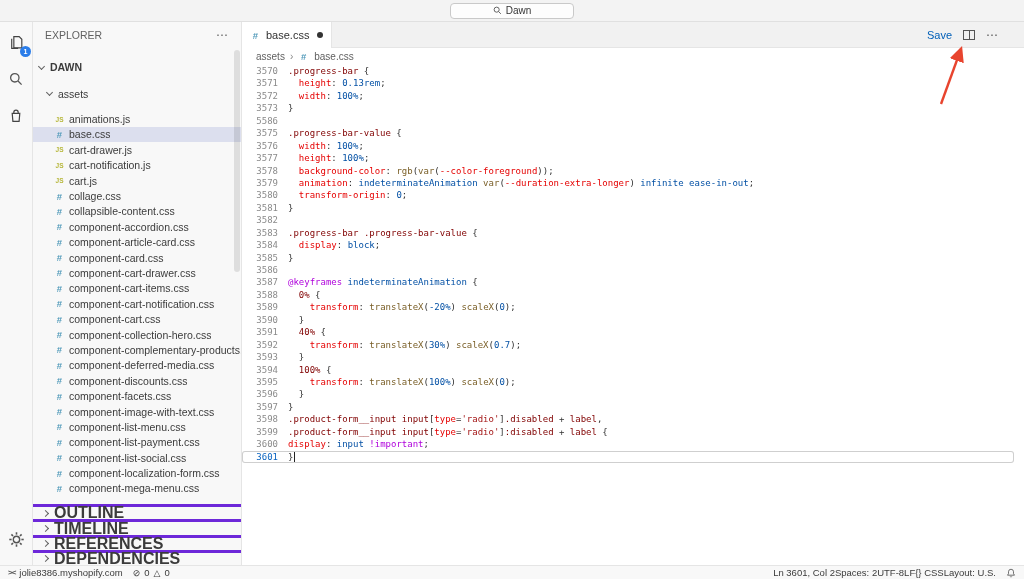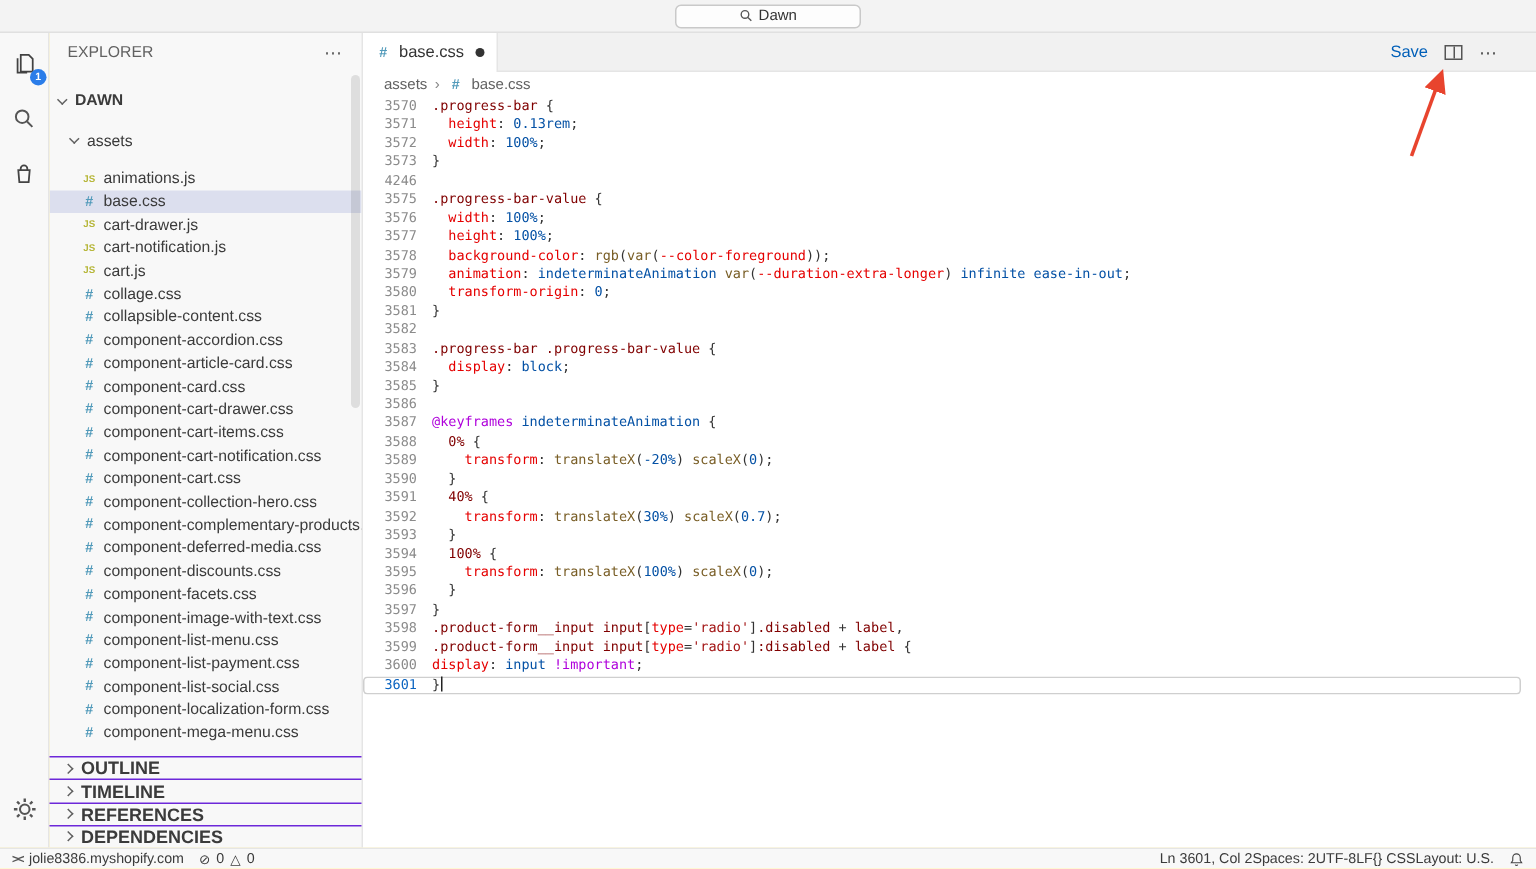--- a/index.html
+++ b/index.html
@@ -30,21 +30,21 @@
   .folder-row { height: 15.4px; flex: none; display: flex; align-items: center; gap: 6px; padding-left: 14px; font-size: 10.5px; cursor: pointer; }
   .tree { flex: 1; min-height: 0; overflow: hidden; }
   .tree-item { height: 15.4px; display: flex; align-items: center; gap: 4px; padding-left: 21px; cursor: pointer; }
   .tree-item.selected { background: #dcdfee; }
   .ficon { width: 11px; text-align: center; flex: none; font-weight: bold; }
   .ficon.js  { color: #b7b73b; font-size: 6.5px; }
   .ficon.css { color: #519aba; font-size: 9.5px; }
   .flabel { font-size: 10.5px; white-space: nowrap; overflow: hidden; }
   .sb-thumb { position: absolute; right: 1px; top: 28px; width: 6px; height: 222px; background: rgba(0,0,0,0.10); border-radius: 3px; }
   .sections { flex: none; }
-  .section { height: 15.2px; display: flex; align-items: center; gap: 6px; padding-left: 10px; font-size: 12px; font-weight: bold; color: #3b3b3b; border-top: 1px solid #6d28d9; cursor: pointer; }
+  .section { height: 15.2px; display: flex; align-items: center; gap: 6px; padding-left: 10px; font-size: 16px; font-weight: bold; color: #3b3b3b; border-top: 3px solid #6d28d9; cursor: pointer; }
 
   
   .editor { flex: 1; min-width: 0; display: flex; flex-direction: column; background: #fff; }
   .tabbar { height: 26px; flex: none; background: #f1f1f1; position: relative; display: flex; }
   .tabbar::after { content: ''; position: absolute; left: 0; right: 0; bottom: 0; height: 1px; background: #e5e5e5; z-index: 1; }
   .tab { position: relative; z-index: 2; width: 90px; background: #fff; border-right: 1px solid #e5e5e5; display: flex; align-items: center; gap: 5px; padding: 0 8px; font-size: 11px; color: #333; cursor: pointer; }
   .tab-dot { width: 6px; height: 6px; border-radius: 50%; background: #333; margin-left: auto; flex: none; }
   .editor-actions { position: absolute; z-index: 2; right: 25px; top: 0; height: 26px; display: flex; align-items: center; gap: 11px; }
   .save-link { color: #005fb8; font-size: 11px; cursor: pointer; }
   .split-icon { width: 12px; height: 10px; border: 1px solid #555; position: relative; cursor: pointer; }
@@ -298,21 +298,21 @@
         <span>assets</span>
         <span class="bc-sep">›</span>
         <span class="ficon css">#</span>
         <span>base.css</span>
       </div>
       <div class="code">
           <div class="code-line"><span class="ln">3570</span><span class="lc"><span class="tk-sel">.progress-bar</span><span class="tk-pun"> {</span></span></div>
           <div class="code-line"><span class="ln">3571</span><span class="lc"><span class="tk-pun">  </span><span class="tk-prop">height</span><span class="tk-pun">: </span><span class="tk-num">0.13rem</span><span class="tk-pun">;</span></span></div>
           <div class="code-line"><span class="ln">3572</span><span class="lc"><span class="tk-pun">  </span><span class="tk-prop">width</span><span class="tk-pun">: </span><span class="tk-num">100%</span><span class="tk-pun">;</span></span></div>
           <div class="code-line"><span class="ln">3573</span><span class="lc"><span class="tk-pun">}</span></span></div>
-          <div class="code-line"><span class="ln">4246</span><span class="lc"></span></div>
+          <div class="code-line"><span class="ln">5586</span><span class="lc"></span></div>
           <div class="code-line"><span class="ln">3575</span><span class="lc"><span class="tk-sel">.progress-bar-value</span><span class="tk-pun"> {</span></span></div>
           <div class="code-line"><span class="ln">3576</span><span class="lc"><span class="tk-pun">  </span><span class="tk-prop">width</span><span class="tk-pun">: </span><span class="tk-num">100%</span><span class="tk-pun">;</span></span></div>
           <div class="code-line"><span class="ln">3577</span><span class="lc"><span class="tk-pun">  </span><span class="tk-prop">height</span><span class="tk-pun">: </span><span class="tk-num">100%</span><span class="tk-pun">;</span></span></div>
           <div class="code-line"><span class="ln">3578</span><span class="lc"><span class="tk-pun">  </span><span class="tk-prop">background-color</span><span class="tk-pun">: </span><span class="tk-fn">rgb</span><span class="tk-pun">(</span><span class="tk-fn">var</span><span class="tk-pun">(</span><span class="tk-prop">--color-foreground</span><span class="tk-pun">))</span><span class="tk-pun">;</span></span></div>
           <div class="code-line"><span class="ln">3579</span><span class="lc"><span class="tk-pun">  </span><span class="tk-prop">animation</span><span class="tk-pun">: </span><span class="tk-val">indeterminateAnimation</span><span class="tk-pun"> </span><span class="tk-fn">var</span><span class="tk-pun">(</span><span class="tk-prop">--duration-extra-longer</span><span class="tk-pun">)</span><span class="tk-pun"> </span><span class="tk-val">infinite</span><span class="tk-pun"> </span><span class="tk-val">ease-in-out</span><span class="tk-pun">;</span></span></div>
           <div class="code-line"><span class="ln">3580</span><span class="lc"><span class="tk-pun">  </span><span class="tk-prop">transform-origin</span><span class="tk-pun">: </span><span class="tk-num">0</span><span class="tk-pun">;</span></span></div>
           <div class="code-line"><span class="ln">3581</span><span class="lc"><span class="tk-pun">}</span></span></div>
           <div class="code-line"><span class="ln">3582</span><span class="lc"></span></div>
           <div class="code-line"><span class="ln">3583</span><span class="lc"><span class="tk-sel">.progress-bar</span><span class="tk-pun"> </span><span class="tk-sel">.progress-bar-value</span><span class="tk-pun"> {</span></span></div>
           <div class="code-line"><span class="ln">3584</span><span class="lc"><span class="tk-pun">  </span><span class="tk-prop">display</span><span class="tk-pun">: </span><span class="tk-val">block</span><span class="tk-pun">;</span></span></div>

